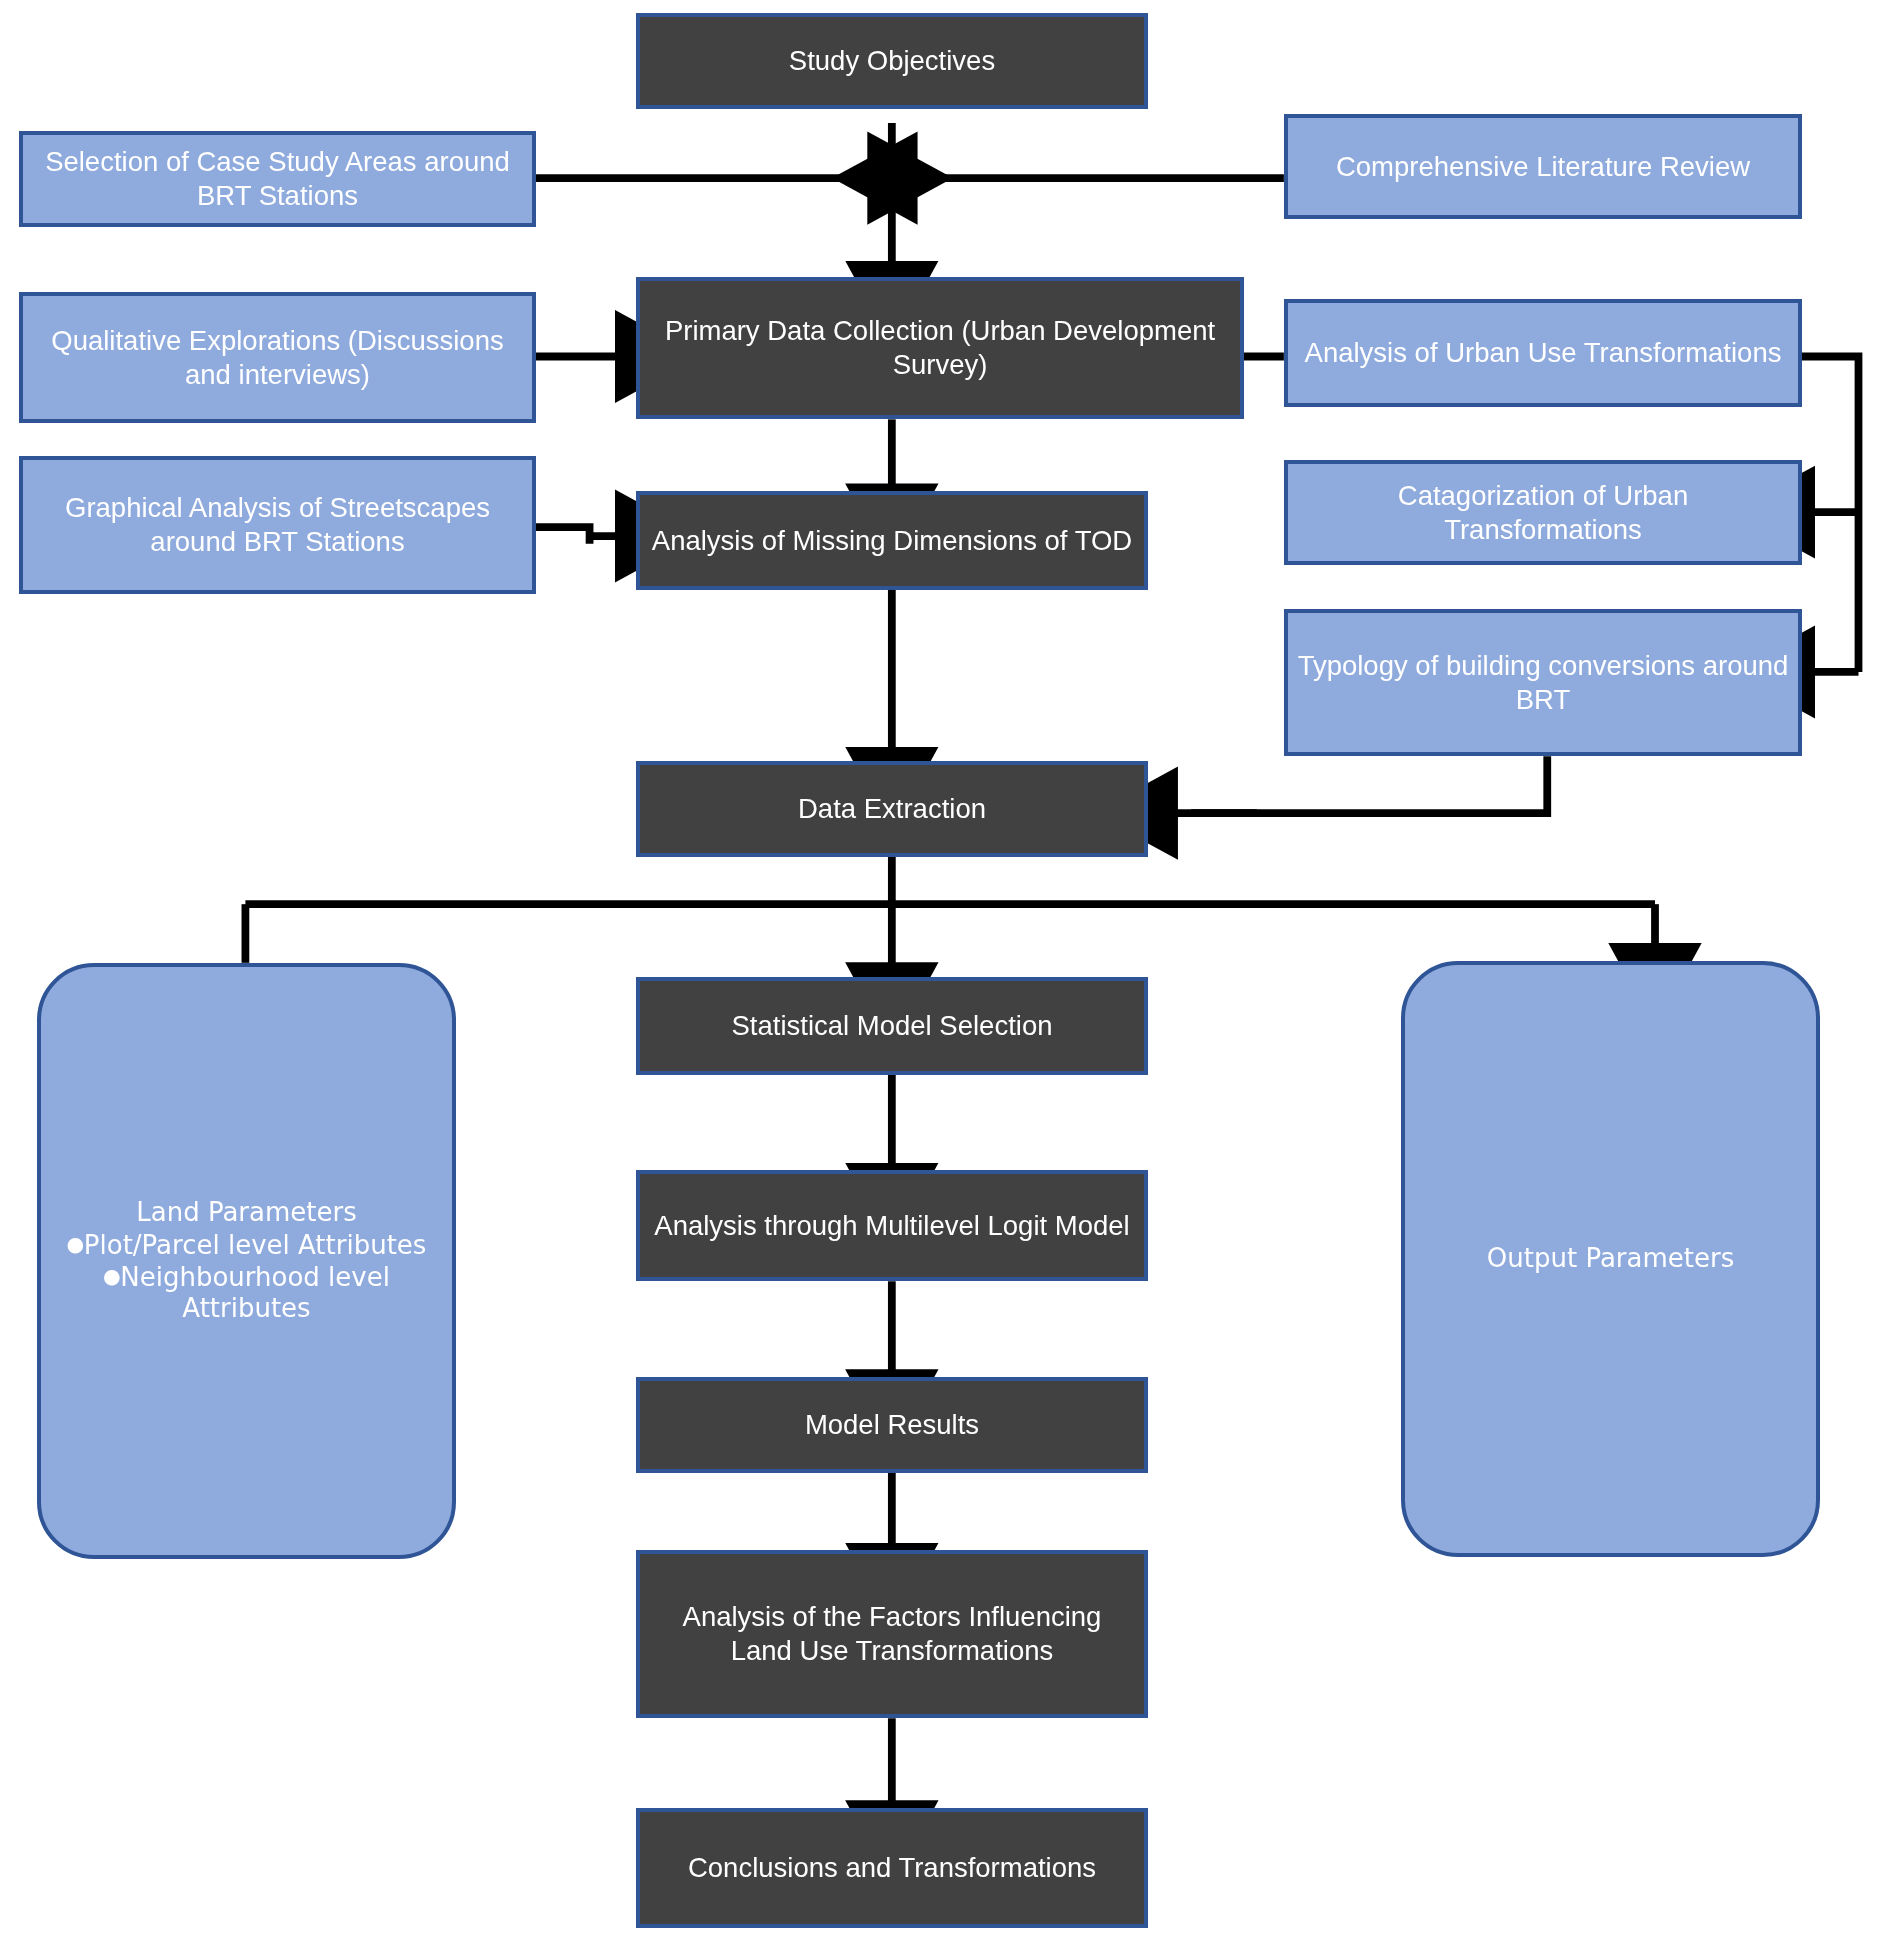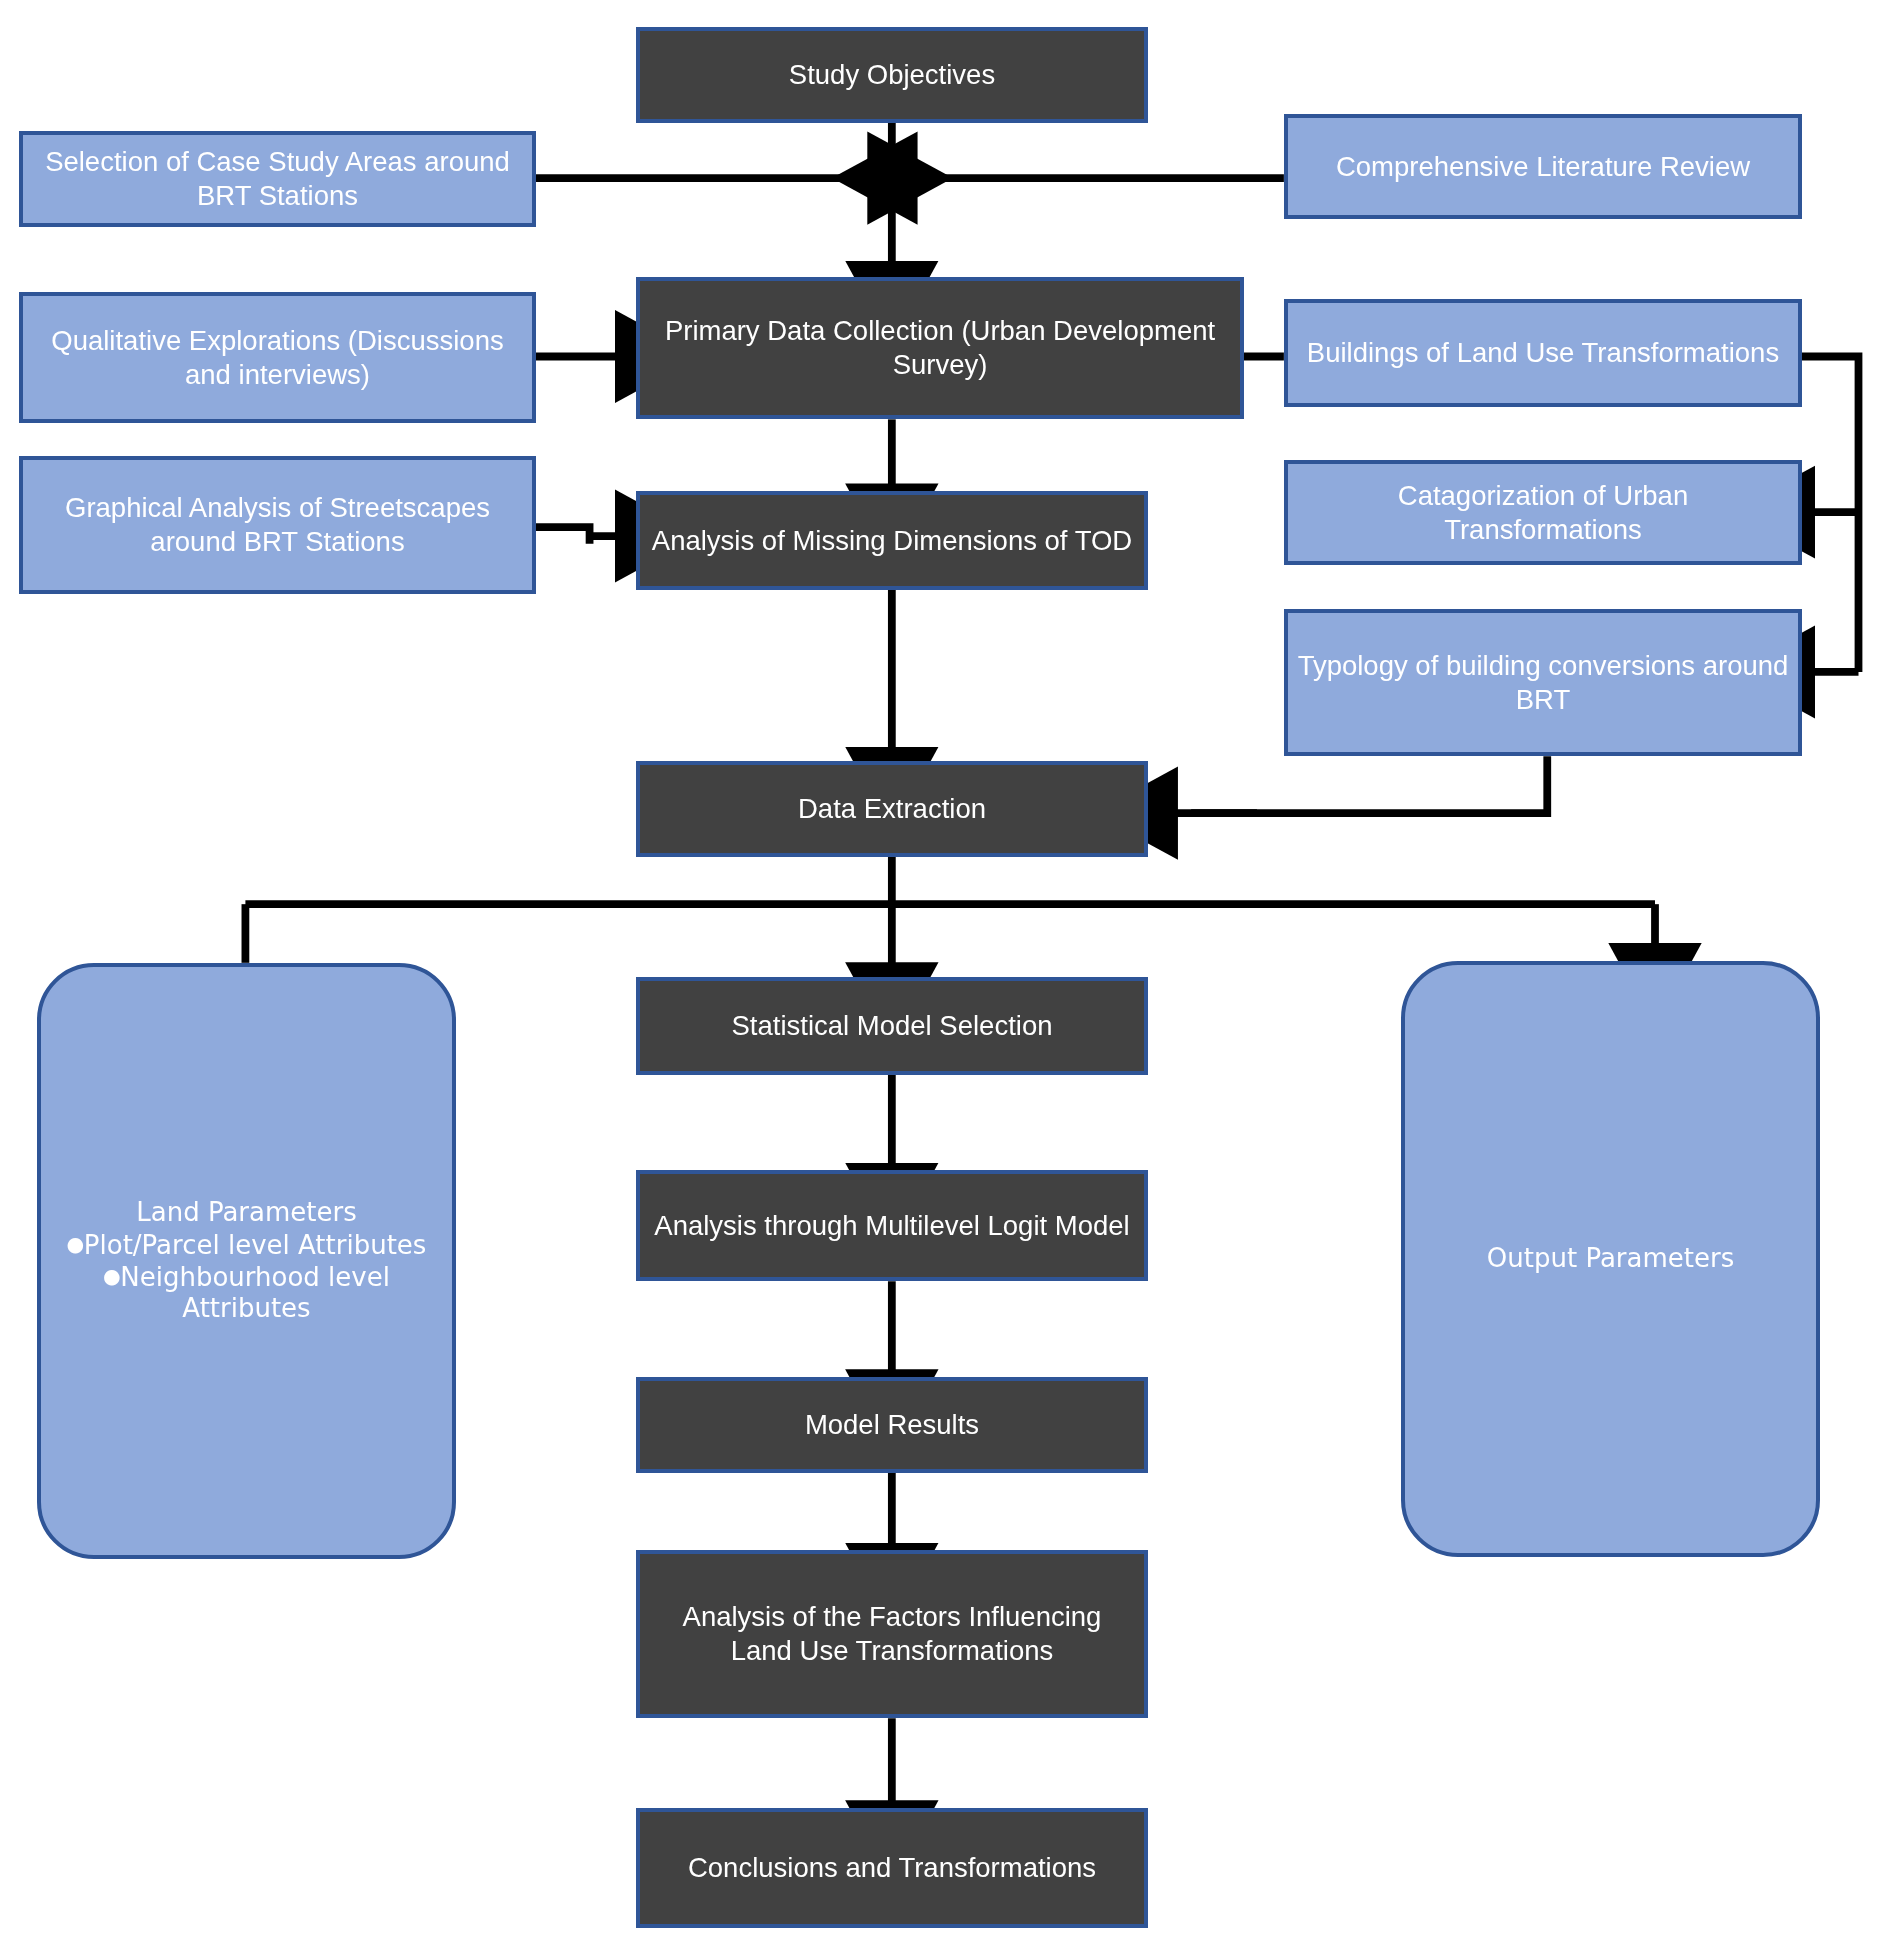--- a/index.html
+++ b/index.html
@@ -140,42 +140,42 @@
       <line x1="1490" y1="2140" x2="1490" y2="2300" marker-end="url(#ah-down)"></line>
 
       <line x1="1490" y1="2420" x2="2" y2="2420" stroke="none"></line>
       <line x1="1490" y1="2420" x2="1490" y2="2590" marker-end="url(#ah-down)"></line>
 
       <line x1="1490" y1="2870" x2="1490" y2="3020" marker-end="url(#ah-down)"></line>
 
     </g>
   </svg>
 
-  <div class="node dark" style="left:636px; top:27px; width:512px; height:96px;">
+  <div class="node dark" style="left:636px; top:13px; width:512px; height:96px;">
     <span>Study Objectives</span>
   </div>
 
   <div class="node blue" style="left:19px; top:131px; width:517px; height:96px;">
     <span>Selection of Case Study Areas around BRT Stations</span>
   </div>
 
   <div class="node blue" style="left:1284px; top:114px; width:518px; height:105px;">
     <span>Comprehensive Literature Review</span>
   </div>
 
   <div class="node blue" style="left:19px; top:292px; width:517px; height:131px;">
     <span>Qualitative Explorations (Discussions and interviews)</span>
   </div>
 
   <div class="node dark" style="left:636px; top:277px; width:608px; height:142px;">
     <span>Primary Data Collection (Urban Development Survey)</span>
   </div>
 
   <div class="node blue" style="left:1284px; top:299px; width:518px; height:108px;">
-    <span>Buildings of Land Use Transformations</span>
+    <span>Analysis of Urban Use Transformations</span>
   </div>
 
   <div class="node blue" style="left:19px; top:456px; width:517px; height:138px;">
     <span>Graphical Analysis of Streetscapes around BRT Stations</span>
   </div>
 
   <div class="node dark" style="left:636px; top:491px; width:512px; height:99px;">
     <span>Analysis of Missing Dimensions of TOD</span>
   </div>
 

